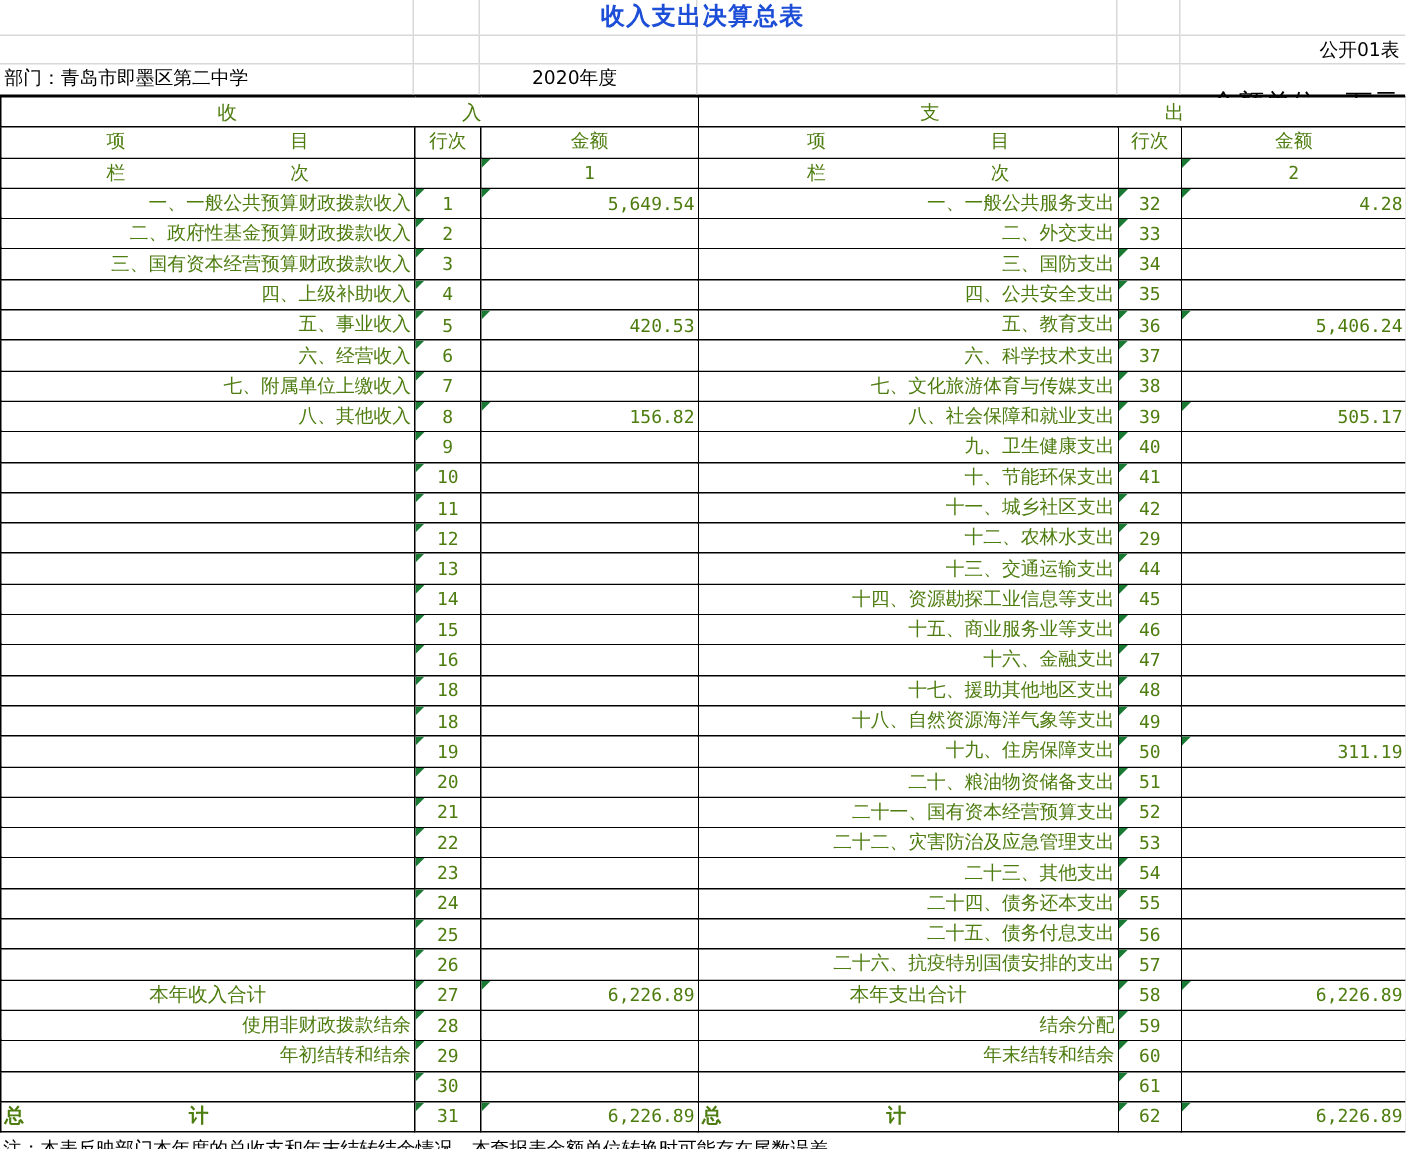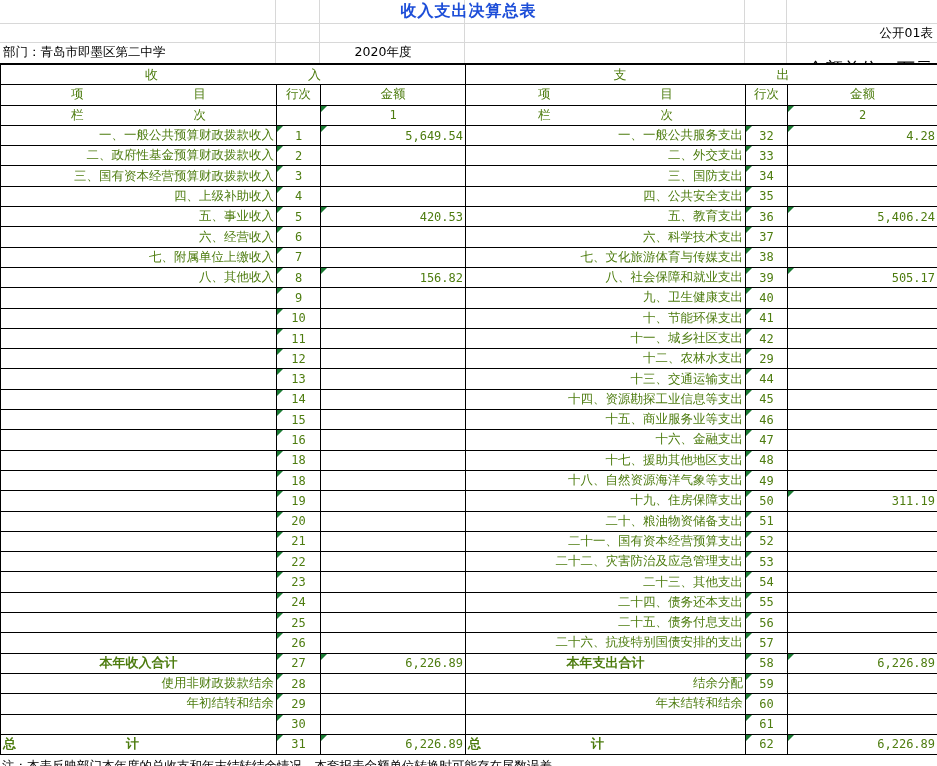--- a/index.html
+++ b/index.html
@@ -106,21 +106,21 @@
   .spread-2 > span:first-child { margin-right: 150px; }
   .sect .spread-2 > span:first-child { margin-right: 150px; }
 
   .colhead { text-align: center; font-size: 12.5px; margin-left: 24px; }
   .colhead .spread-2 > span:first-child { margin-right: 110px; }
 
   .lbl { text-align: right; padding-left: 3px; }
   .num { text-align: center; font-family: "DejaVu Sans Mono", "Liberation Mono", monospace; font-size: 12px; }
   .amt { text-align: right; padding-right: 5px; font-family: "DejaVu Sans Mono", "Liberation Mono", monospace; font-size: 12px; }
 
-  .total-label { text-align: center; font-weight: bold; font-size: 13px; }
+  .total-label { text-align: center; font-weight: normal; font-size: 13px; }
   .grand-label { text-align: left; font-weight: bold; font-size: 13px; }
   .grand-label .spread-2 > span:first-child { margin-right: 110px; }
 
   
   td.mark::before {
     content: "";
     position: absolute;
     left: 0; top: 0;
     width: 0; height: 0;
     border-top: 6px solid #1a7a33;

